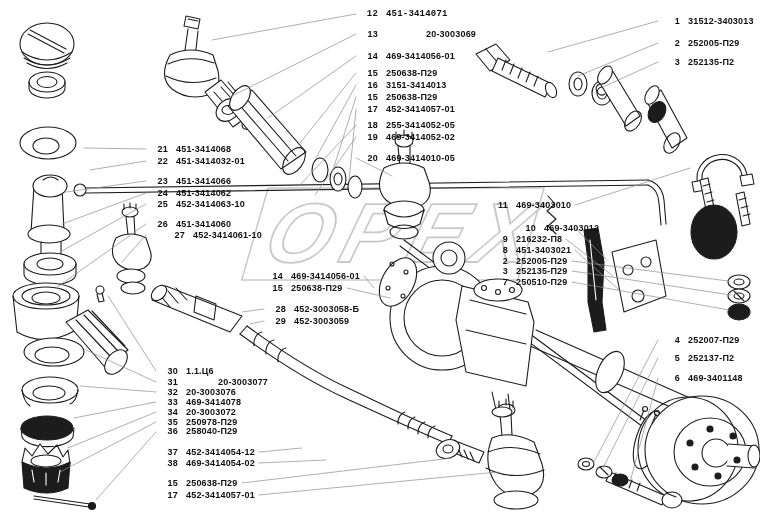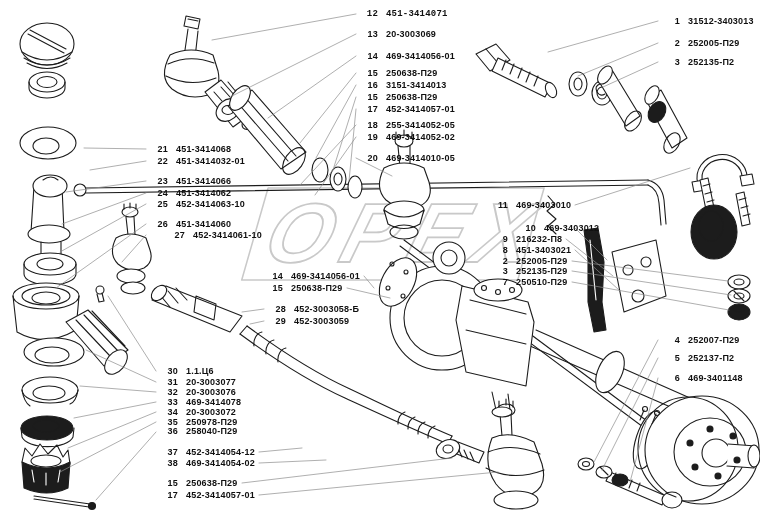--- a/index.html
+++ b/index.html
@@ -330,21 +330,21 @@
         <line x1="658" y1="358" x2="602" y2="470" class="leader"></line>
         <line x1="658" y1="378" x2="630" y2="482" class="leader"></line>
       </g>
 </svg>
 
 <div>
       <div class="callout" style="left: 360px; top: 9px; font-family: Liberation Mono, monospace;">
         <span class="num">12</span>
         <span class="part">451-3414071</span>
       </div>
-      <div class="callout" style="left: 360px; top: 29px;">
+      <div class="callout" style="left: 360px; top: 29px; gap: 40px;">
         <span class="num">13</span>
         <span class="part">20-3003069</span>
       </div>
       <div class="callout" style="left: 360px; top: 51px;">
         <span class="num">14</span>
         <span class="part">469-3414056-01</span>
       </div>
       <div class="callout" style="left: 360px; top: 68px;">
         <span class="num">15</span>
         <span class="part">250638-П29</span>
@@ -454,21 +454,21 @@
         <span class="part">452-3003058-Б</span>
       </div>
       <div class="callout" style="left: 268px; top: 316px;">
         <span class="num">29</span>
         <span class="part">452-3003059</span>
       </div>
       <div class="callout" style="left: 160px; top: 366px;">
         <span class="num">30</span>
         <span class="part">1.1.Ц6</span>
       </div>
-      <div class="callout" style="left: 160px; top: 377px;">
+      <div class="callout" style="left: 160px; top: 377px; gap: 32px;">
         <span class="num">31</span>
         <span class="part">20-3003077</span>
       </div>
       <div class="callout" style="left: 160px; top: 387px;">
         <span class="num">32</span>
         <span class="part">20-3003076</span>
       </div>
       <div class="callout" style="left: 160px; top: 397px;">
         <span class="num">33</span>
         <span class="part">469-3414078</span>

